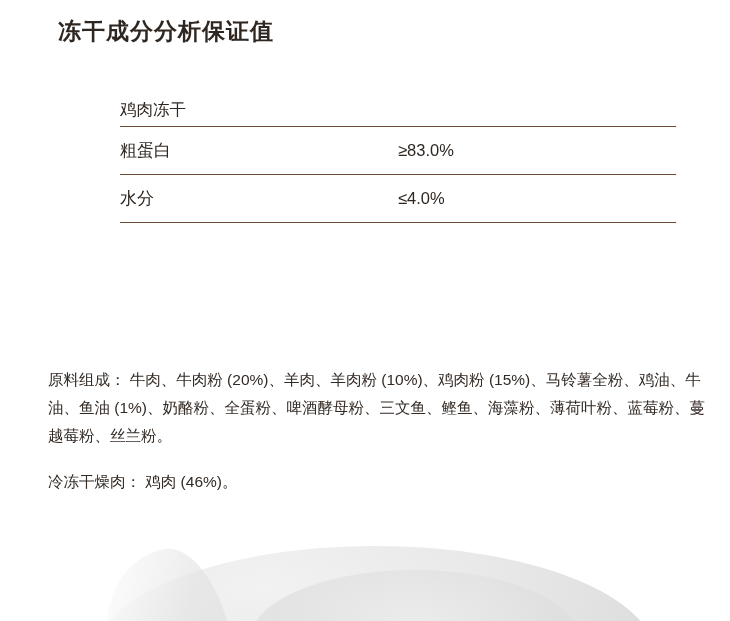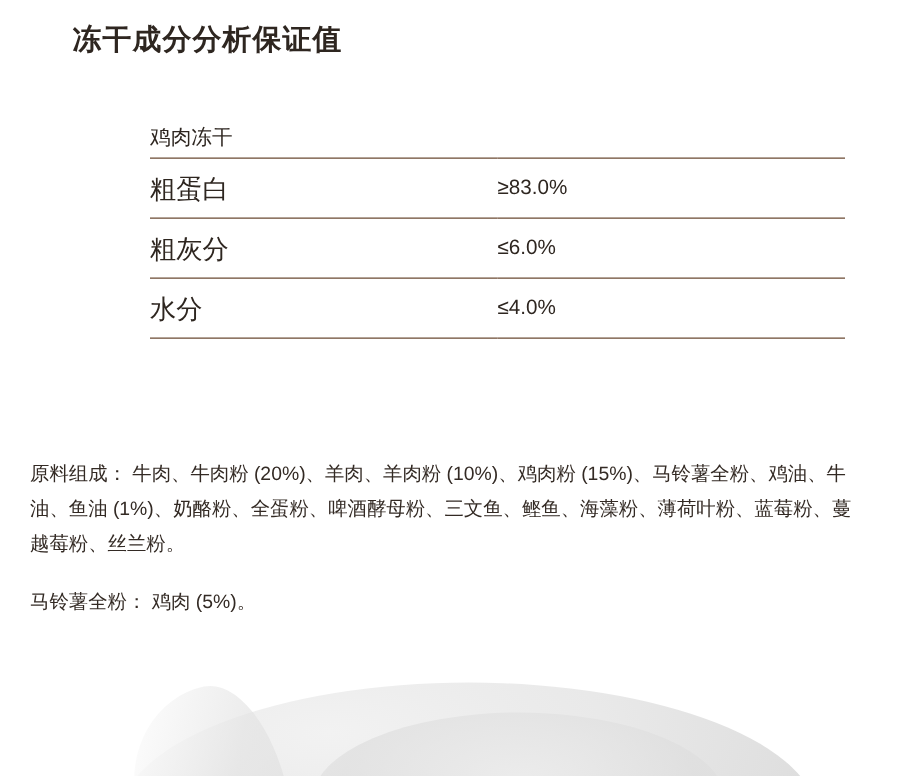--- a/index.html
+++ b/index.html
@@ -54,34 +54,34 @@
     color: #2e2620;
     padding-left: 45px;
   }
   .row td {
     border-bottom: 1px solid #6b4a33;
   }
   .row:last-child td {
     border-bottom: 1.5px solid #6b4a33;
   }
   .cell-name {
-    font-size: 21px;
+    font-size: 17px;
     color: #2e2620;
     padding-left: 72px;
     width: 50%;
   }
   .cell-value {
     font-size: 16.5px;
     color: #2e2620;
     width: 50%;
     padding-right: 60px;
   }
   .ingredients {
     position: absolute;
-    left: 24px;
+    left: 48px;
     top: 366px;
     width: 660px;
     font-size: 15.5px;
     line-height: 28px;
     color: #332a24;
   }
   .ingredients .para {
     margin: 0;
   }
   .ingredients .para.second {
@@ -140,39 +140,35 @@
     <table class="table">
       <tbody>
         <tr class="head-row">
           <td class="head-label" colspan="2">鸡肉冻干</td>
         </tr>
         <tr class="row">
           <td class="cell-name">粗蛋白</td>
           <td class="cell-value">≥83.0%</td>
         </tr>
         <tr class="row">
-          <td class="cell-name">粗灰分</td>
-          <td class="cell-value">≤6.0%</td>
-        </tr>
-        <tr class="row">
           <td class="cell-name">水分</td>
           <td class="cell-value">≤4.0%</td>
         </tr>
       </tbody>
     </table>
   </div>
 
   <div class="ingredients">
     <p class="para">
       <span class="label-inline">原料组成：</span>
       <span>牛肉、牛肉粉 (20%)、羊肉、羊肉粉 (10%)、鸡肉粉 (15%)、马铃薯全粉、鸡油、牛油、鱼油 (1%)、奶酪粉、全蛋粉、啤酒酵母粉、三文鱼、鲣鱼、海藻粉、薄荷叶粉、蓝莓粉、蔓越莓粉、丝兰粉。</span>
     </p>
     <p class="para second">
-      <span class="label-inline">马铃薯全粉：</span>
-      <span>鸡肉 (5%)。</span>
+      <span class="label-inline">冷冻干燥肉：</span>
+      <span>鸡肉 (46%)。</span>
     </p>
   </div>
 
   <div class="photo">
     <div class="blob"></div>
     <div class="streak"></div>
     <div class="shade"></div>
   </div>
 
 </div>

